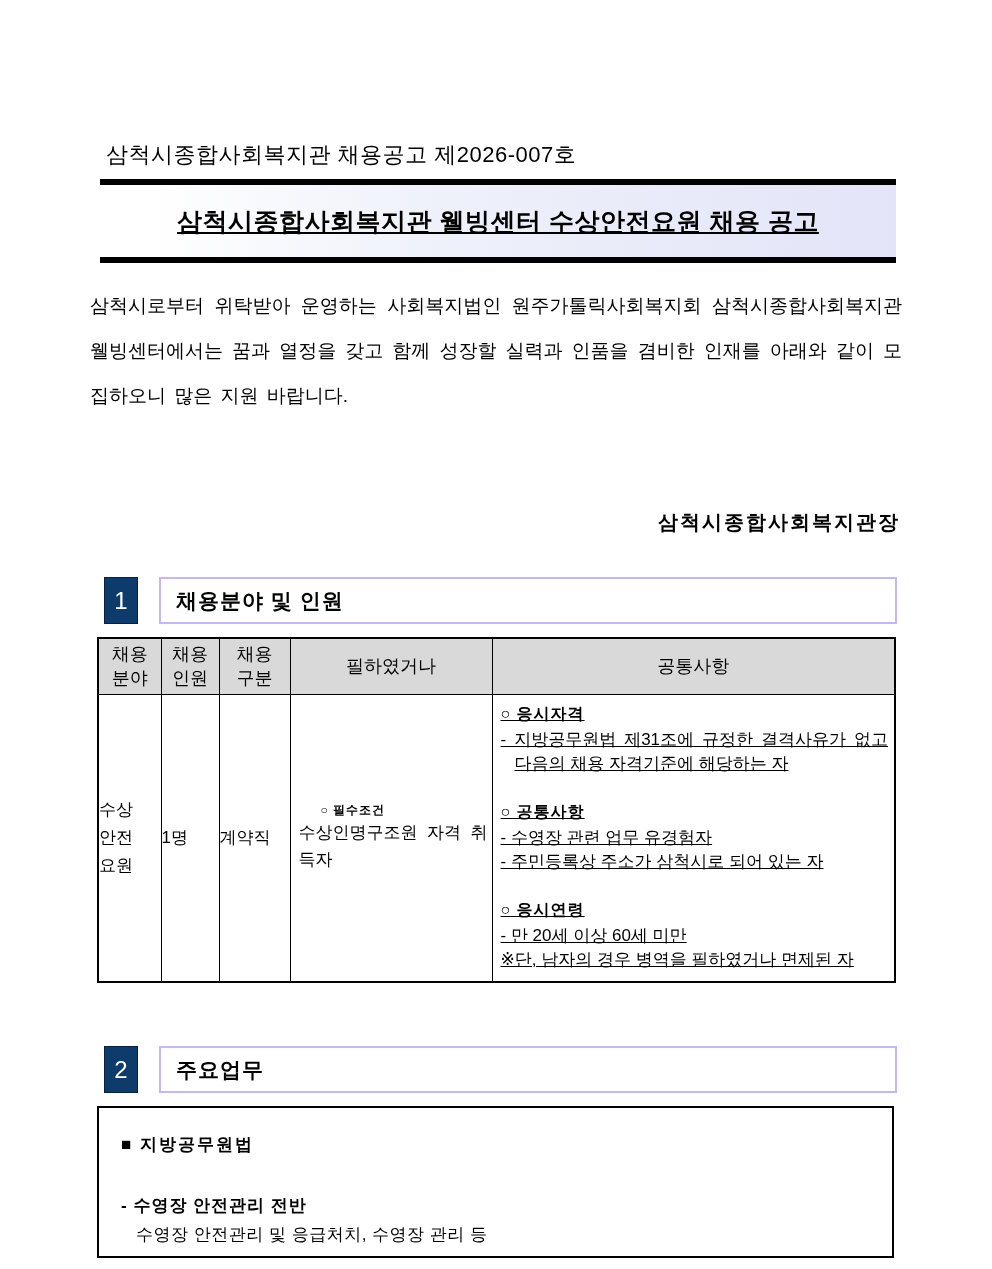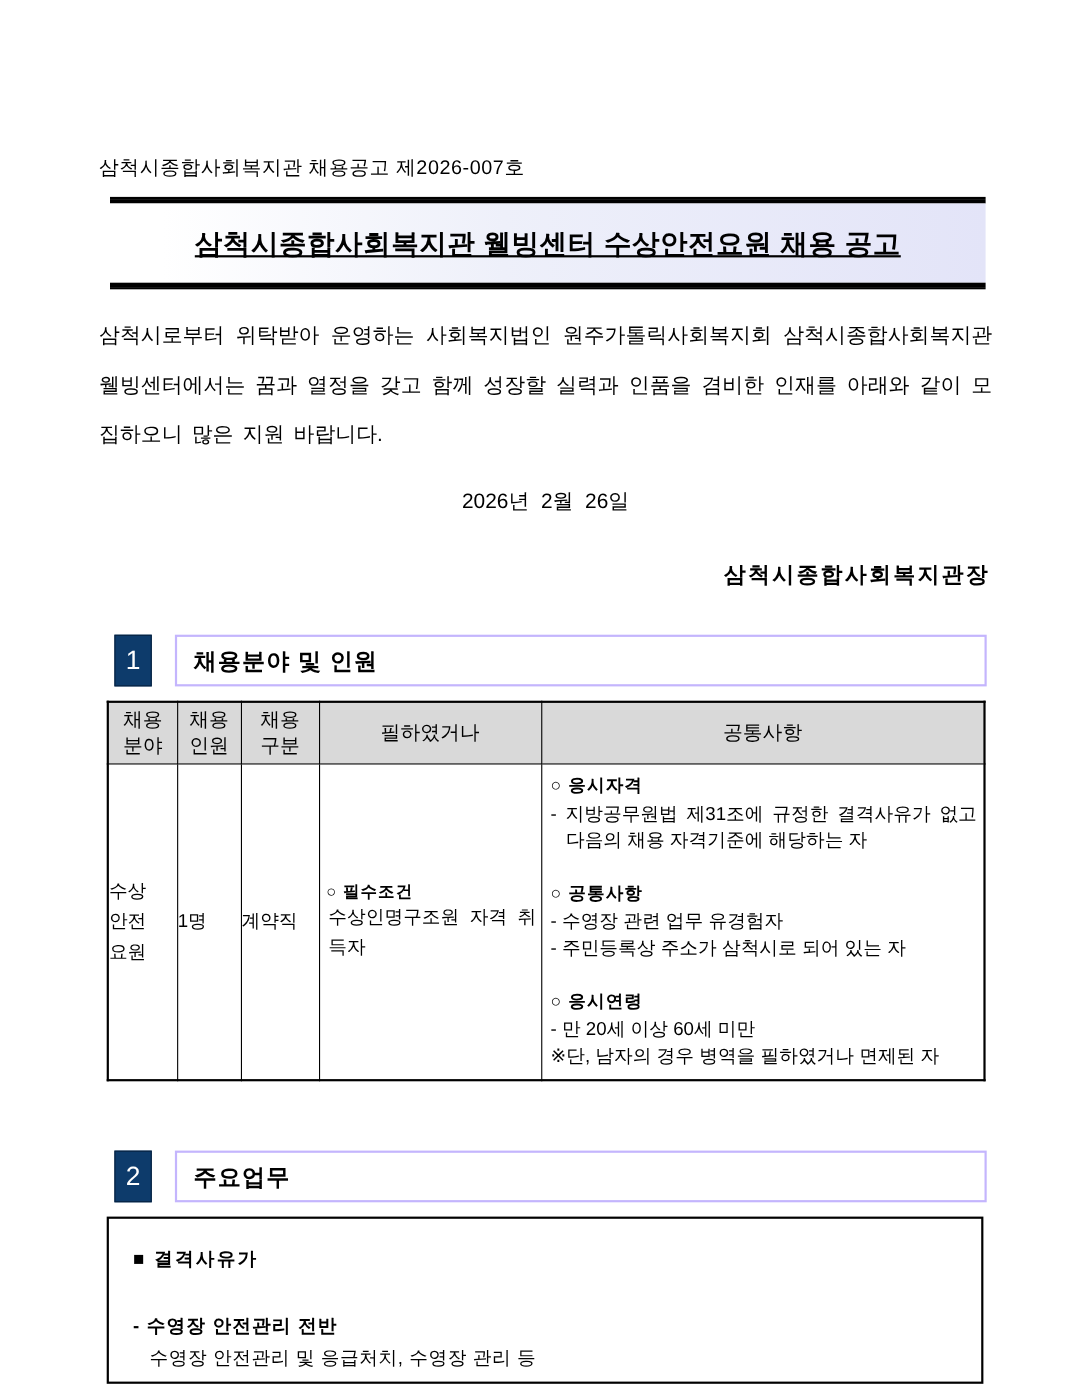--- a/index.html
+++ b/index.html
@@ -8,22 +8,22 @@
     position:relative;
     width:992px; height:1269px;
     background:#ffffff;
     font-family:"Liberation Sans","DejaVu Sans",sans-serif;
     color:#000000;
     overflow:hidden;
   }
 
   
   .doc-number {
-    position:absolute; left:90px; top:140px;
-    font-size:18px; letter-spacing:0.5px;
+    position:absolute; left:106px; top:140px;
+    font-size:22px; letter-spacing:0.5px;
   }
 
   
   .banner-wrap { position:absolute; left:100px; top:179px; width:796px; }
   .dl-top    { height:2px; border-top:2px solid #000; border-bottom:4px solid #000; }
   .dl-bottom { height:2px; border-top:4px solid #000; border-bottom:2px solid #000; }
   .banner {
     height:72px;
     background:linear-gradient(90deg,#ffffff 0%,#ffffff 6%,#eef0fa 45%,#e3e4f8 100%);
     display:flex; align-items:center; justify-content:center;
@@ -78,24 +78,24 @@
   }
   .recruit-table th {
     background:#d9d9d9; height:56px;
     font-size:18px; text-align:center;
     white-space:pre-line; line-height:24px;
   }
   .recruit-table td { height:288px; font-size:17px; vertical-align:middle; }
   .cell-center { text-align:left; white-space:pre-line; line-height:28px; }
   .cell-field  { font-weight:bold; }
   .cell-qual   { padding:6px 4px 6px 6px; }
-  .qual-heading { font-weight:bold; font-size:15px; letter-spacing:1px; }
+  .qual-heading { font-weight:bold; font-size:12px; letter-spacing:1px;margin-left:24px; }
   .qual-body    { text-align:justify; line-height:27px; padding-left:2px; }
   .cell-common  { padding:8px 6px 8px 8px; font-size:15.5px; }
-  .cg { margin-bottom:26px; }
+  .cg { margin-bottom:26px;text-decoration:underline; }
   .cg:last-child { margin-bottom:0; }
   .cg-h { font-weight:bold; font-size:16px; letter-spacing:1px; margin-bottom:3px; }
   .cg-i { line-height:24px; padding-left:14px; text-indent:-14px; text-align:justify; }
 
   
   .duties-box {
     position:absolute; left:97px; top:1106px; width:797px; height:152px;
     border:2px solid #000;
     padding:25px 22px;
     font-size:17px;
@@ -114,21 +114,20 @@
   <div class="banner-wrap">
     <div class="dl-top"></div>
     <div class="banner">
       <span class="banner-title">삼척시종합사회복지관 웰빙센터 수상안전요원 채용 공고</span>
     </div>
     <div class="dl-bottom"></div>
   </div>
 
   <div class="intro">삼척시로부터 위탁받아 운영하는 사회복지법인 원주가톨릭사회복지회 삼척시종합사회복지관 웰빙센터에서는 꿈과 열정을 갖고 함께 성장할 실력과 인품을 겸비한 인재를 아래와 같이 모집하오니 많은 지원 바랍니다.</div>
 
-  <div class="date-line">2026년  2월  26일</div>
 
   <div class="signature">삼척시종합사회복지관장</div>
 
   <div class="section-header s1">
     <div class="num-badge">1</div>
     <div class="num-gap"></div>
     <div class="section-title-box">채용분야 및 인원</div>
   </div>
 
   <table class="recruit-table">
@@ -182,18 +181,18 @@
     </tbody>
   </table>
 
   <div class="section-header s2">
     <div class="num-badge">2</div>
     <div class="num-gap"></div>
     <div class="section-title-box">주요업무</div>
   </div>
 
   <div class="duties-box">
-    <div class="duties-heading">■ 결격사유가</div>
+    <div class="duties-heading">■ 지방공무원법</div>
     <div class="duties-item-title">- 수영장 안전관리 전반</div>
     <div class="duties-item-desc">수영장 안전관리 및 응급처치, 수영장 관리 등</div>
   </div>
 
 </div>
 
 </body></html>

